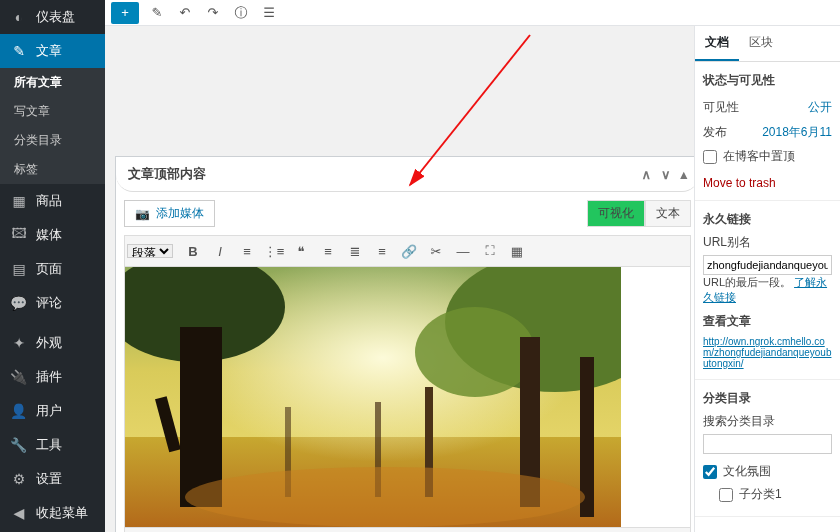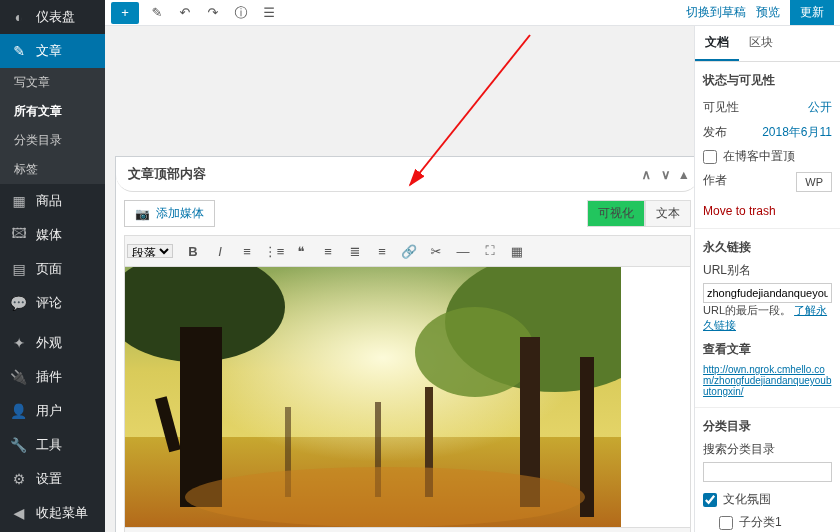--- a/index.html
+++ b/index.html
@@ -56,22 +56,22 @@
 <div class="sidebar">
   <div class="sidebar-item">
     <span class="icon">◐</span>
     <span>仪表盘</span>
   </div>
   <div class="sidebar-item active">
     <span class="icon">✎</span>
     <span>文章</span>
   </div>
   <div class="submenu">
+    <div class="sub-item current">所有文章</div>
     <div class="sub-item">写文章</div>
-    <div class="sub-item current">所有文章</div>
     <div class="sub-item">分类目录</div>
     <div class="sub-item">标签</div>
   </div>
   <div class="sidebar-item">
     <span class="icon">▦</span>
     <span>商品</span>
   </div>
   <div class="sidebar-item">
     <span class="icon">🖾</span>
     <span>媒体</span>
@@ -111,25 +111,20 @@
   </div>
 </div>
 
 <div class="topbar">
   <div class="tb-btn plus-btn">+</div>
   <div class="tb-btn">✎</div>
   <div class="tb-btn">↶</div>
   <div class="tb-btn">↷</div>
   <div class="tb-btn">ⓘ</div>
   <div class="tb-btn">☰</div>
-  <div class="topbar-right">
-    <span class="link">切换到草稿</span>
-    <span class="link">预览</span>
-    <span class="update-btn">更新</span>
-  </div>
 </div>
 
 <div class="main-area">
   <div class="metabox">
     <div class="metabox-header">
       <span>文章顶部内容</span>
       <span class="right-icons">
         <span>∧</span>
         <span>∨</span>
         <span>▴</span>
@@ -214,24 +209,20 @@
       <span class="val">公开</span>
     </div>
     <div class="rp-row">
       <span>发布</span>
       <span class="val">2018年6月11</span>
     </div>
     <div class="checkbox-row">
       <input type="checkbox" style="">
       <span>在博客中置顶</span>
     </div>
-    <div class="rp-row">
-      <span>作者</span>
-      <span class="rp-btn">WP</span>
-    </div>
     <div style="padding-top:8px"><span class="red-link">Move to trash</span></div>
   </div>
   <div class="rp-section">
     <div class="rp-title">永久链接</div>
     <div style="margin:4px 0">URL别名</div>
     <input type="text" class="rp-input" value="zhongfudejiandanqueyoubut" style="">
     <div style="font-size:11px">
       <span>URL的最后一段。</span>
       <span class="blue-link">了解永久链接</span>
     </div>

